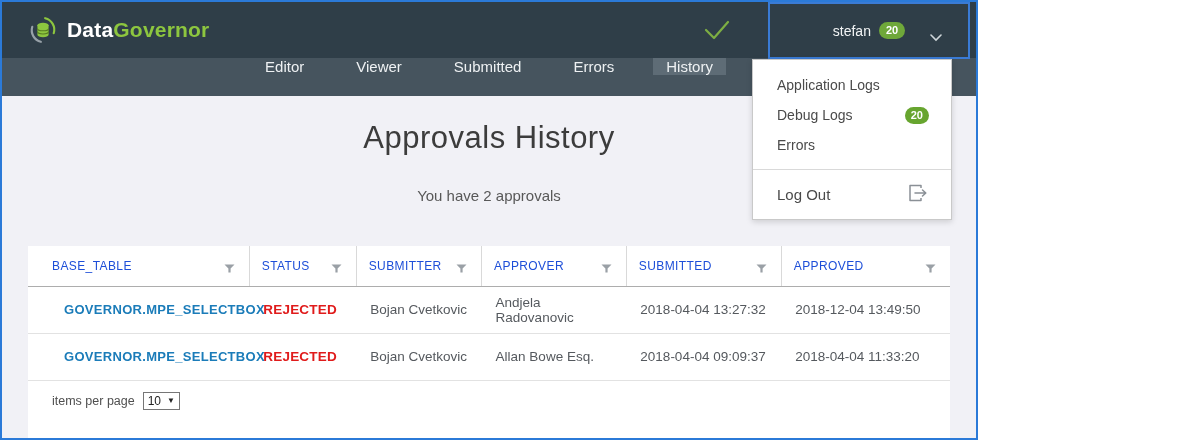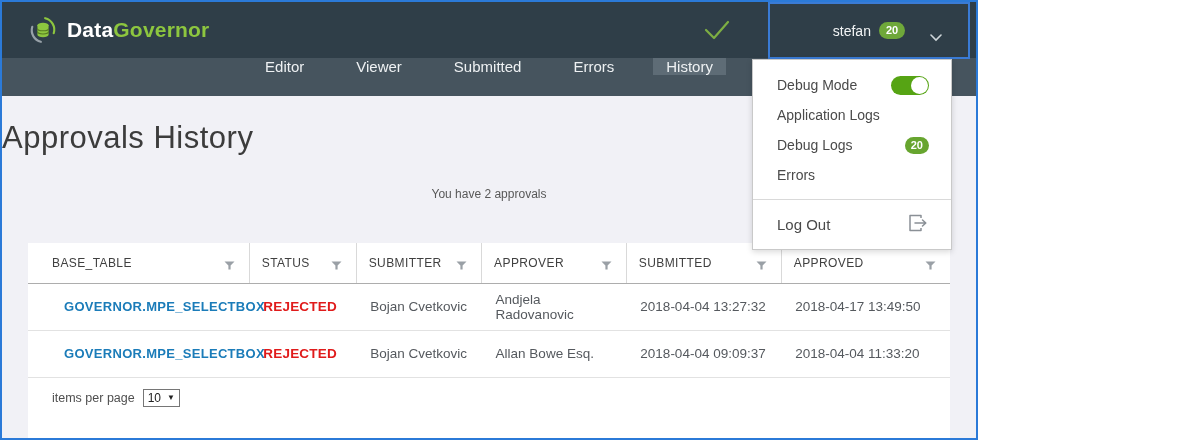--- a/index.html
+++ b/index.html
@@ -84,40 +84,40 @@
     width: 17px; height: 17px; border-radius: 50%; background: #ffffff;
   }
   .round-badge {
     background: #67a52f; color: #fff; font-size: 11px; font-weight: bold;
     border-radius: 9px; padding: 3px 6px; line-height: 1;
   }
 
   
   .content { flex: 1; display: flex; flex-direction: column; background: #f1f1f6; }
   .page-title {
-    margin-top: 24px; text-align: left;
+    margin-top: 24px; text-align: center;
     font-size: 31px; font-weight: 300; color: #3c3c3c; letter-spacing: .5px;
   }
   .page-subtitle {
     margin-top: 31px; text-align: center;
-    font-size: 12px; color: #585858;
+    font-size: 15px; color: #585858;
   }
 
   .card {
     margin: 42px 26px 0 26px;
     background: #ffffff;
     flex: 1;
   }
   table.grid { width: 100%; border-collapse: collapse; table-layout: fixed; }
   col.c1 { width: 24%; } col.c2 { width: 11.6%; } col.c3 { width: 13.6%; }
   col.c4 { width: 15.7%; } col.c5 { width: 16.8%; } col.c6 { width: 18.3%; }
 
   th {
     height: 40px; text-align: left; font-size: 12px; font-weight: normal;
-    color: #404040; letter-spacing: .4px;
+    color: #1d4ed8; letter-spacing: .4px;
     border-bottom: 1px solid #adadad;
     padding: 0 10px 0 12px; position: relative;
   }
   th:first-child { padding-left: 24px; }
   th + th { border-left: 1px solid #d9d9d9; }
   th .funnel { position: absolute; right: 14px; top: 16px; cursor: pointer; }
 
   td {
     height: 47px; font-size: 13.5px; color: #55595e;
     border-bottom: 1px solid #e2e2e2;
@@ -179,26 +179,20 @@
 
   <div class="navbar">
     <div class="nav-tab">Editor</div>
     <div class="nav-tab">Viewer</div>
     <div class="nav-tab">Submitted</div>
     <div class="nav-tab">Errors</div>
     <div class="nav-tab active">History</div>
   </div>
 
   <div class="user-menu">
-    <div class="menu-item">
-      <span>Debug Mode</span>
-      <span class="toggle">
-          <span class="knob"></span>
-        </span>
-    </div>
     <div class="menu-item">
       <span>Application Logs</span>
     </div>
     <div class="menu-item">
       <span>Debug Logs</span>
       <span class="round-badge">20</span>
     </div>
     <div class="menu-item">
       <span>Errors</span>
     </div>
@@ -256,21 +250,21 @@
                   </svg></span></th>
           </tr>
         </thead>
         <tbody>
           <tr>
             <td><span class="cell-link">GOVERNOR.MPE_SELECTBOX</span></td>
             <td><span class="cell-rejected">REJECTED</span></td>
             <td>Bojan Cvetkovic</td>
             <td>Andjela Radovanovic</td>
             <td>2018-04-04 13:27:32</td>
-            <td>2018-04-17 13:49:50</td>
+            <td>2018-12-04 13:49:50</td>
           </tr>
           <tr>
             <td><span class="cell-link">GOVERNOR.MPE_SELECTBOX</span></td>
             <td><span class="cell-rejected">REJECTED</span></td>
             <td>Bojan Cvetkovic</td>
             <td>Allan Bowe Esq.</td>
             <td>2018-04-04 09:09:37</td>
             <td>2018-04-04 11:33:20</td>
           </tr>
         </tbody>

